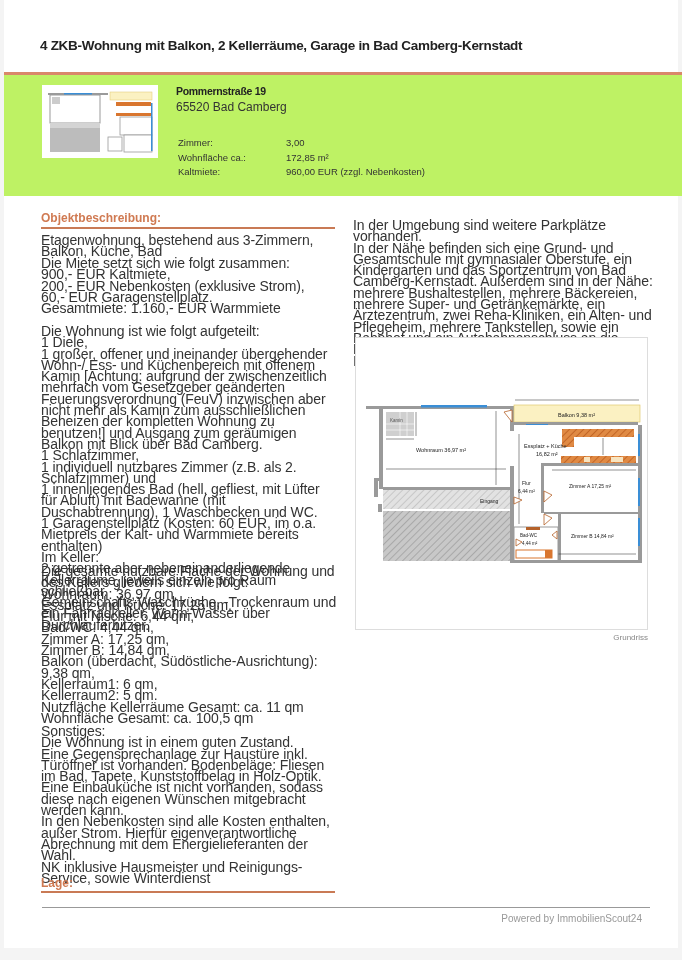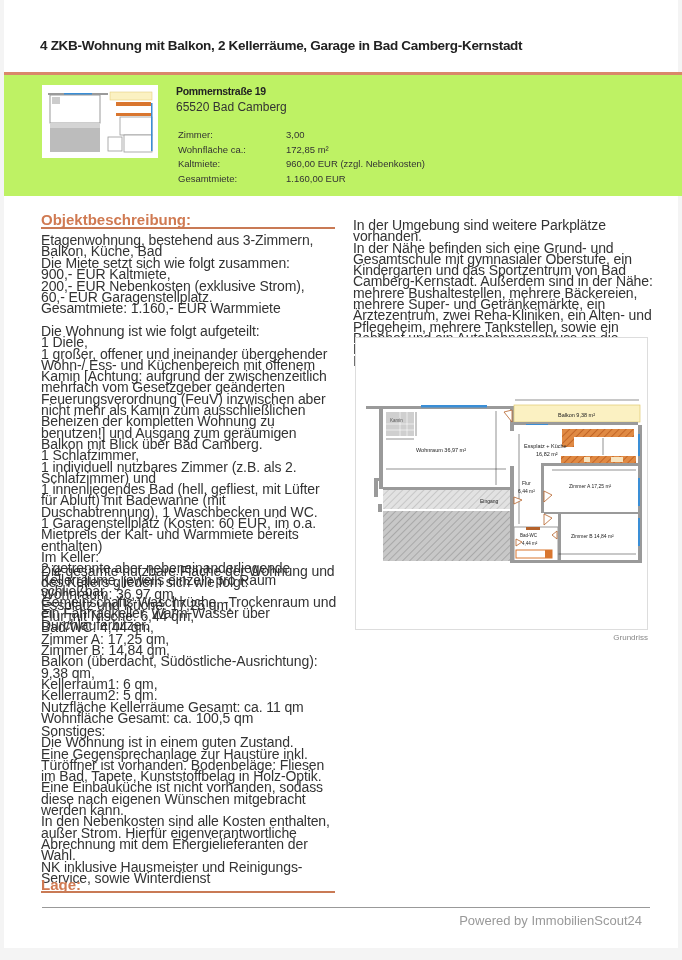--- a/index.html
+++ b/index.html
@@ -6,31 +6,31 @@
   html, body { width: 682px; height: 960px; overflow: hidden; background: #f4f4f4; }
   body { font-family: "Liberation Sans", "DejaVu Sans", sans-serif; color: #333; position: relative; }
   .page { position: absolute; left: 4px; top: 0; width: 674px; height: 948px; background: #ffffff; }
   .title { position: absolute; left: 36px; top: 38px; font-size: 13.5px; font-weight: bold; color: #222; letter-spacing: -0.3px; }
   .title-rule { position: absolute; left: 0; top: 72px; width: 678px; height: 3px; background: #d9886a; }
   .summary { position: absolute; left: 0; top: 75px; width: 678px; height: 121px; background: #bef264; }
   .thumb { position: absolute; left: 38px; top: 10px; width: 116px; height: 73px; background: #fff; padding: 4px; }
   .thumb svg { width: 108px; height: 65px; display: block; }
   .addr-street { position: absolute; left: 172px; top: 10px; font-size: 10.5px; font-weight: bold; color: #222; letter-spacing: -0.3px; }
   .addr-city { position: absolute; left: 172px; top: 25px; font-size: 12px; color: #333; }
-  .facts { position: absolute; left: 174px; top: 54px; font-size: 9.5px; color: #333; }
+  .facts { position: absolute; left: 174px; top: 62px; font-size: 9.5px; color: #333; }
   .facts .row { height: 14.5px; display: flex; }
   .facts .k { width: 108px; }
-  .sec-head { position: absolute; font-size: 15px; font-weight: bold; color: #d07a52; }
+  .sec-head { position: absolute; font-size: 12px; font-weight: bold; color: #d07a52; }
   .sec-rule { position: absolute; height: 2px; background: #c97a55; }
   .body-text { position: absolute; font-size: 14px; line-height: 11.3px; color: #333; white-space: pre-line; letter-spacing: -0.1px; }
   .plan-frame { position: absolute; left: 351px; top: 337px; width: 293px; height: 293px; border: 1px solid #ddd; background: #fff; }
   .plan-frame svg { position: absolute; left: 0; top: 0; }
   .caption { position: absolute; left: 351px; top: 633px; width: 293px; text-align: right; font-size: 8px; color: #888; }
   .footer-rule { position: absolute; left: 38px; top: 907px; width: 608px; height: 1px; background: #999; }
-  .powered { position: absolute; right: 36px; top: 913px; font-size: 13px; color: #999; }
+  .powered { position: absolute; right: 36px; top: 913px; font-size: 10px; color: #999; }
 </style>
 </head>
 <body>
 
 <div class="page">
 
   <div class="title">4 ZKB-Wohnung mit Balkon, 2 Kellerräume, Garage in Bad Camberg-Kernstadt</div>
   <div class="title-rule"></div>
 
   <div class="summary">
@@ -60,24 +60,20 @@
         <span class="v">3,00</span>
       </div>
       <div class="row">
         <span class="k">Wohnfläche ca.:</span>
         <span class="v">172,85 m²</span>
       </div>
       <div class="row">
         <span class="k">Kaltmiete:</span>
         <span class="v">960,00 EUR (zzgl. Nebenkosten)</span>
       </div>
-      <div class="row">
-        <span class="k">Gesamtmiete:</span>
-        <span class="v">1.160,00 EUR</span>
-      </div>
     </div>
   </div>
 
   <div class="sec-head" style="left:37px; top:211px;">Objektbeschreibung:</div>
   <div class="sec-rule" style="left:37px; top:227px; width:294px;"></div>
 
   <div class="body-text" style="left:37px; top:235px; width:296px;">Etagenwohnung, bestehend aus 3-Zimmern, Balkon, Küche, Bad</div>
   <div class="body-text" style="left:37px; top:258px; width:296px;">Die Miete setzt sich wie folgt zusammen:
 900,- EUR Kaltmiete,
 200,- EUR Nebenkosten (exklusive Strom),

